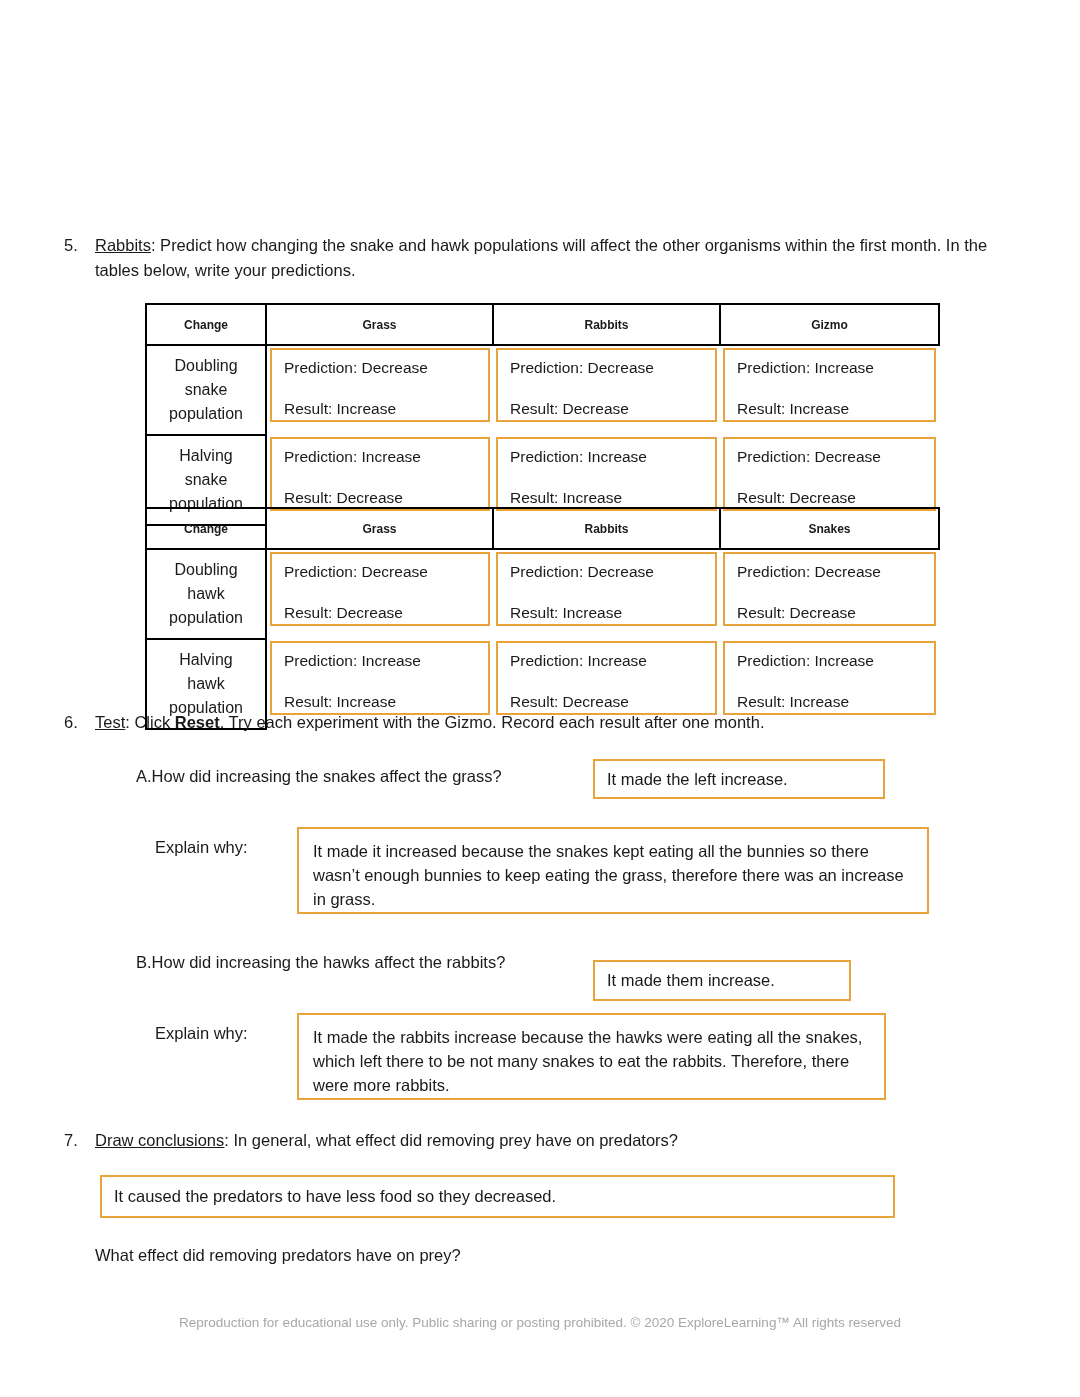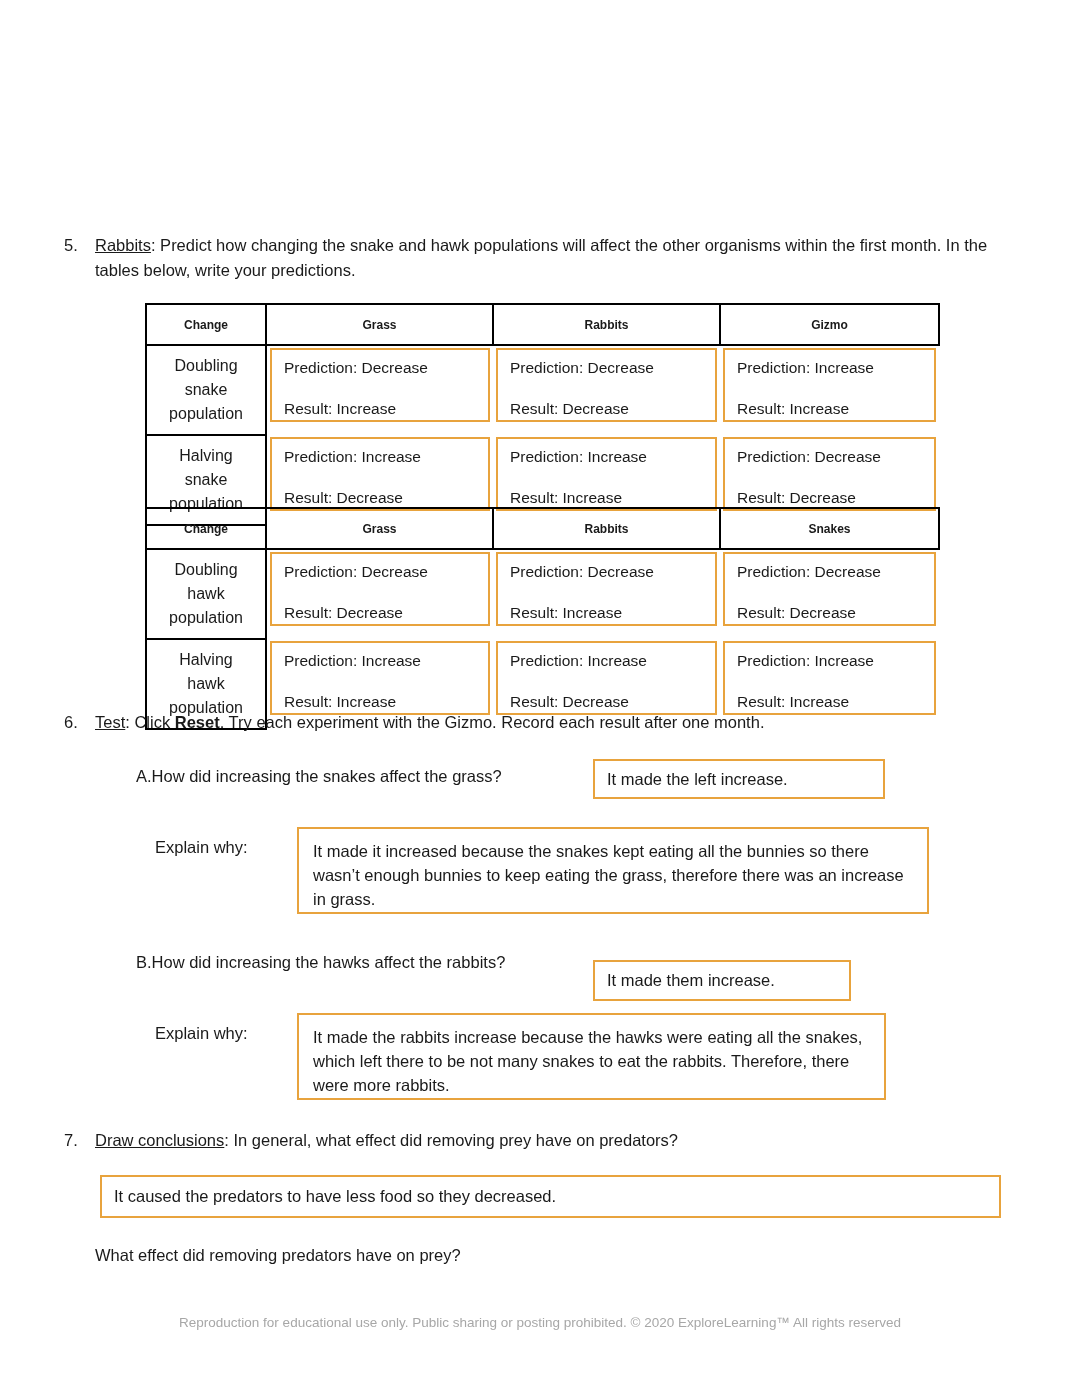--- a/index.html
+++ b/index.html
@@ -247,21 +247,21 @@
     <div class="abox multi" style="left:142px;top:0;width:589px;height:87px;">
       <span>It made the rabbits increase because the hawks were eating all the snakes, which left there to be not many snakes to eat the rabbits. Therefore, there were more rabbits.</span>
     </div>
   </div>
 
   <div class="qline" style="left:64px;top:1128px;width:930px;">
     <span class="qnum">7.</span>
     <span class="qtext"><span class="u">Draw conclusions</span><span>: In general, what effect did removing prey have on predators?</span></span>
   </div>
 
-  <div class="abox" style="left:100px;top:1175px;width:901px;height:43px;">
+  <div class="abox" style="left:100px;top:1175px;width:795px;height:43px;">
     <span>It caused the predators to have less food so they decreased.</span>
   </div>
 
   <div style="position:absolute;left:95px;top:1246px;font-size:16.5px;">What effect did removing predators have on prey?</div>
 
   <div class="footer">Reproduction for educational use only. Public sharing or posting prohibited. © 2020 ExploreLearning™ All rights reserved</div>
 
 </div>
 
 </body></html>

